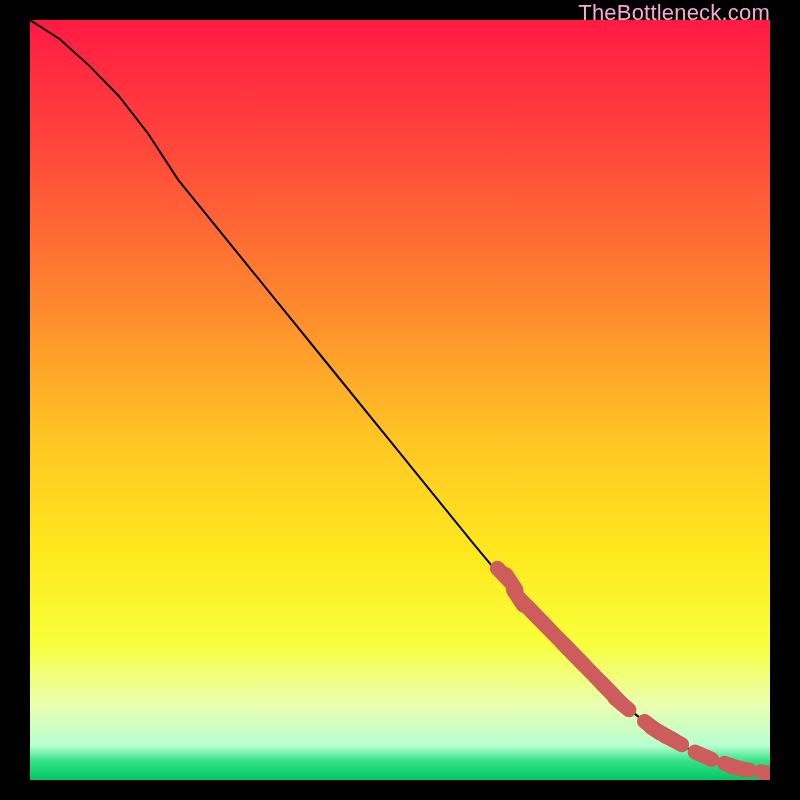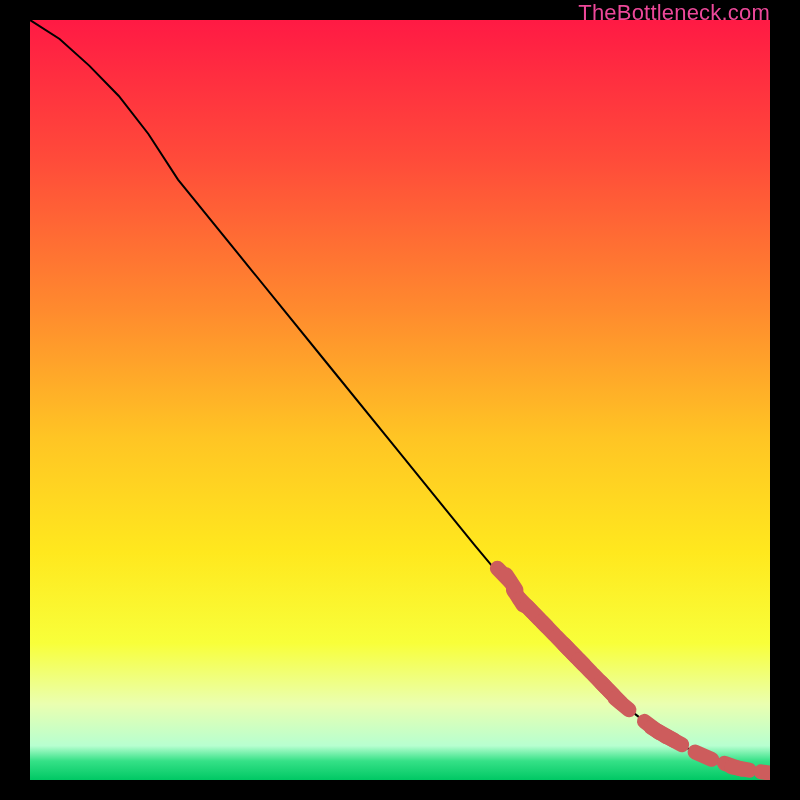--- a/index.html
+++ b/index.html
@@ -22,21 +22,21 @@
     top: 20px;
     width: 740px;
     height: 760px;
   }
   .watermark {
     position: absolute;
     top: 0;
     right: 30px;
     font-family: Arial, Helvetica, sans-serif;
     font-size: 22px;
-    color: #ec4899;
+    color: #f9a8d4;
     letter-spacing: 0.2px;
     user-select: none;
   }
   svg { display: block; }
 </style>
 </head>
 <body>
 
 <div class="frame">
   <div class="watermark">TheBottleneck.com</div>

